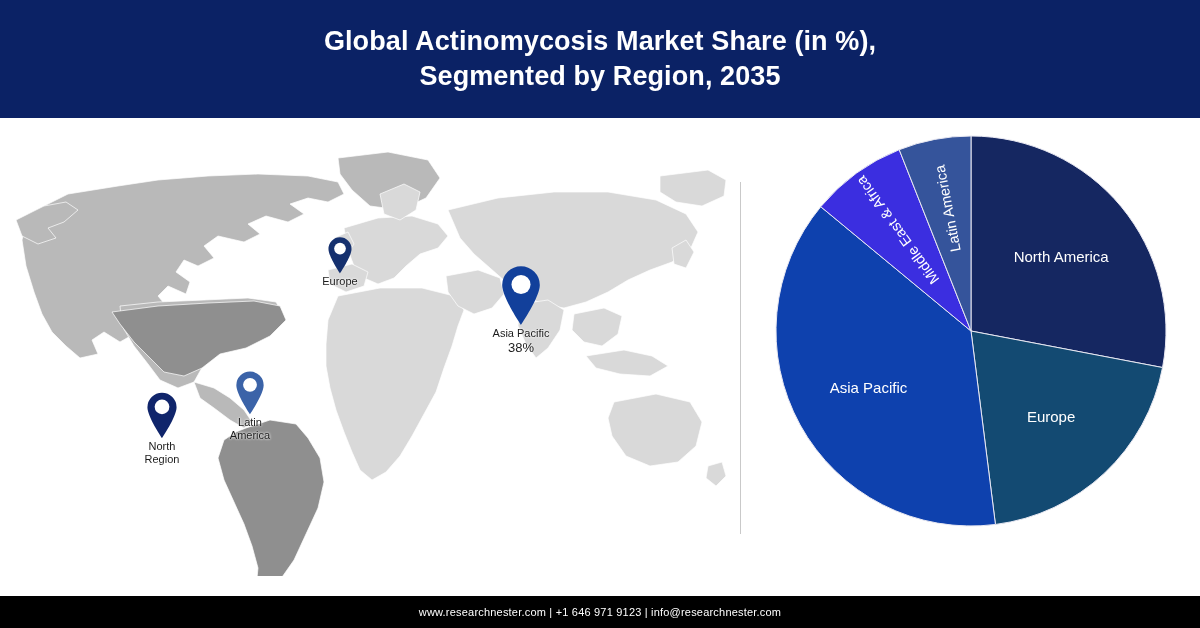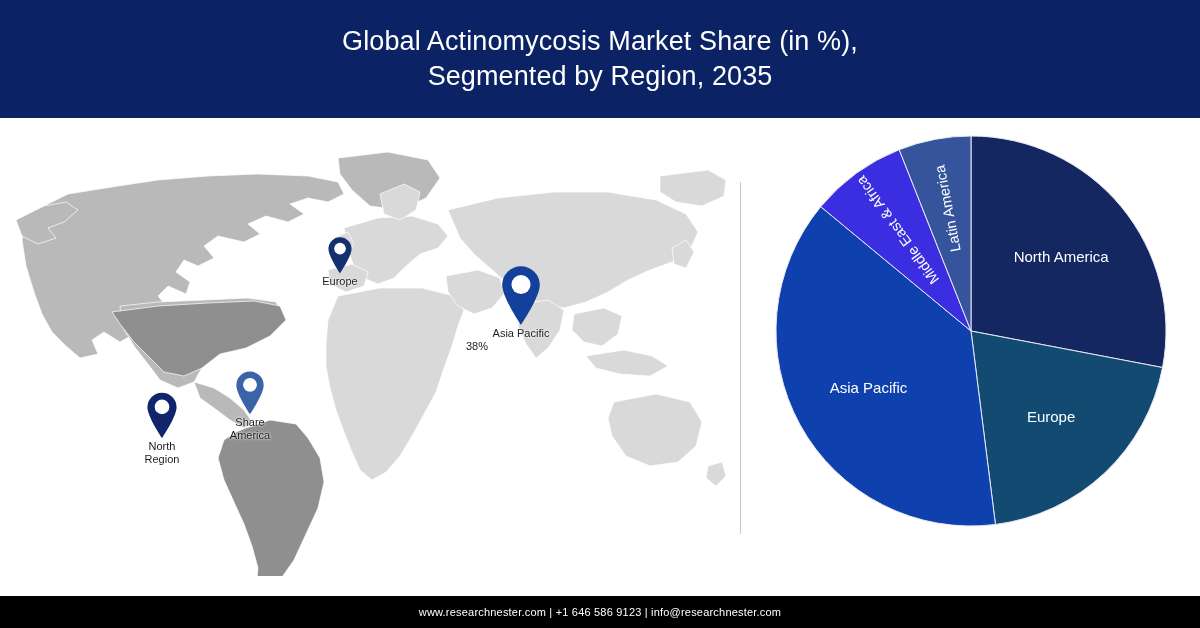--- a/index.html
+++ b/index.html
@@ -13,21 +13,21 @@
   #page{position:relative;width:1200px;height:628px;background:#ffffff;}
 
   
   #header{
     position:absolute;left:0;top:0;width:1200px;height:118px;
     background:#0b2265;
     display:flex;align-items:center;justify-content:center;
   }
   #header-title{
     color:#ffffff;text-align:center;
-    font-size:27px;font-weight:normal;line-height:1.28;
+    font-size:27px;font-weight:bold;line-height:1.28;
     letter-spacing:.1px;
     font-family:"Liberation Sans", sans-serif;
     padding:0 40px;white-space:pre-line;
   }
 
   
   #body-area{
     position:absolute;left:0;top:118px;width:1200px;height:478px;
     background:#ffffff;
   }
@@ -46,21 +46,21 @@
   
   .pin{position:absolute;transform:translate(-50%,0);}
   .pin .glyph{display:block;width:100%;}
   .pin .pin-label{
     margin-top:1px;text-align:center;color:#1c1c1c;
     font-size:11px;line-height:1.18;white-space:pre-line;
     font-family:"Liberation Sans", sans-serif;
     text-shadow:0 0 2px rgba(255,255,255,.95),0 0 3px rgba(255,255,255,.8);
   }
   .pin .pin-value{
-    color:#1c1c1c;font-size:11px;line-height:1.18;
+    text-align:center;color:#1c1c1c;font-size:13px;line-height:1.18;
     text-shadow:0 0 2px rgba(255,255,255,.95);
   }
 
   
   #pie-panel{position:absolute;left:740px;top:0;width:460px;height:478px;}
   #pie-wrap{position:absolute;left:18px;top:17px;width:428px;height:400px;}
   #pie-wrap svg{display:block;width:100%;height:100%;overflow:visible;}
   .slice-label{
     fill:#ffffff;font-family:"Liberation Sans", sans-serif;
     font-size:15px;
@@ -194,21 +194,21 @@
         <div class="pin-label">Asia Pacific</div>
         <div class="pin-value">38%</div>
       </div>
 
 
       <div class="pin" style="left:250px;top:252px;width:84px;">
         <svg class="glyph" viewBox="0 0 40 56" width="32" height="45" style="margin:0 auto;display:block;">
           <path d="M20,55 C20,55 37,30 37,19 A17,17 0 1,0 3,19 C3,30 20,55 20,55 Z" fill="#3b63a8"></path>
           <circle cx="20" cy="18.5" r="8.6" fill="#ffffff"></circle>
         </svg>
-        <div class="pin-label">Share
+        <div class="pin-label">Latin
 America</div>
       </div>
     </div>
 
     <div id="pie-panel">
       <div id="pie-wrap">
         <svg id="pie-svg" viewBox="0 0 428 400" xmlns="http://www.w3.org/2000/svg">
           <g id="pie-slices">
               <path d="M 213 196 L 213 1 A 195 195 0 0 1 404.54601389209427 232.5393563442163 Z" fill="#152761" stroke="#e8e8f2" stroke-width="1"></path>
               <path d="M 213 196 L 404.54601389209427 232.5393563442163 A 195 195 0 0 1 237.43998054503928 389.46236675632315 Z" fill="#134a72" stroke="#e8e8f2" stroke-width="1"></path>
@@ -222,15 +222,15 @@
               <text x="110.47211843486797" y="252.3651798699007" text-anchor="middle" dominant-baseline="central" class="slice-label">Asia Pacific</text>
               <text x="139.64440051389934" y="95.03467910200658" text-anchor="middle" dominant-baseline="central" class="slice-label small" transform="rotate(234 139.64440051389934 95.03467910200658)">Middle East &amp; Africa</text>
               <text x="189.61481193970147" y="73.41055110905968" text-anchor="middle" dominant-baseline="central" class="slice-label small" transform="rotate(259.2 189.61481193970147 73.41055110905968)">Latin America</text>
             </g>
         </svg>
       </div>
     </div>
   </div>
 
   <div id="footer">
-    <div id="footer-text">www.researchnester.com  |  +1 646 586 9123  |  info@researchnester.com</div>
+    <div id="footer-text">www.researchnester.com  |  +1 646 971 9123  |  info@researchnester.com</div>
   </div>
 </div>
 
 </body></html>

